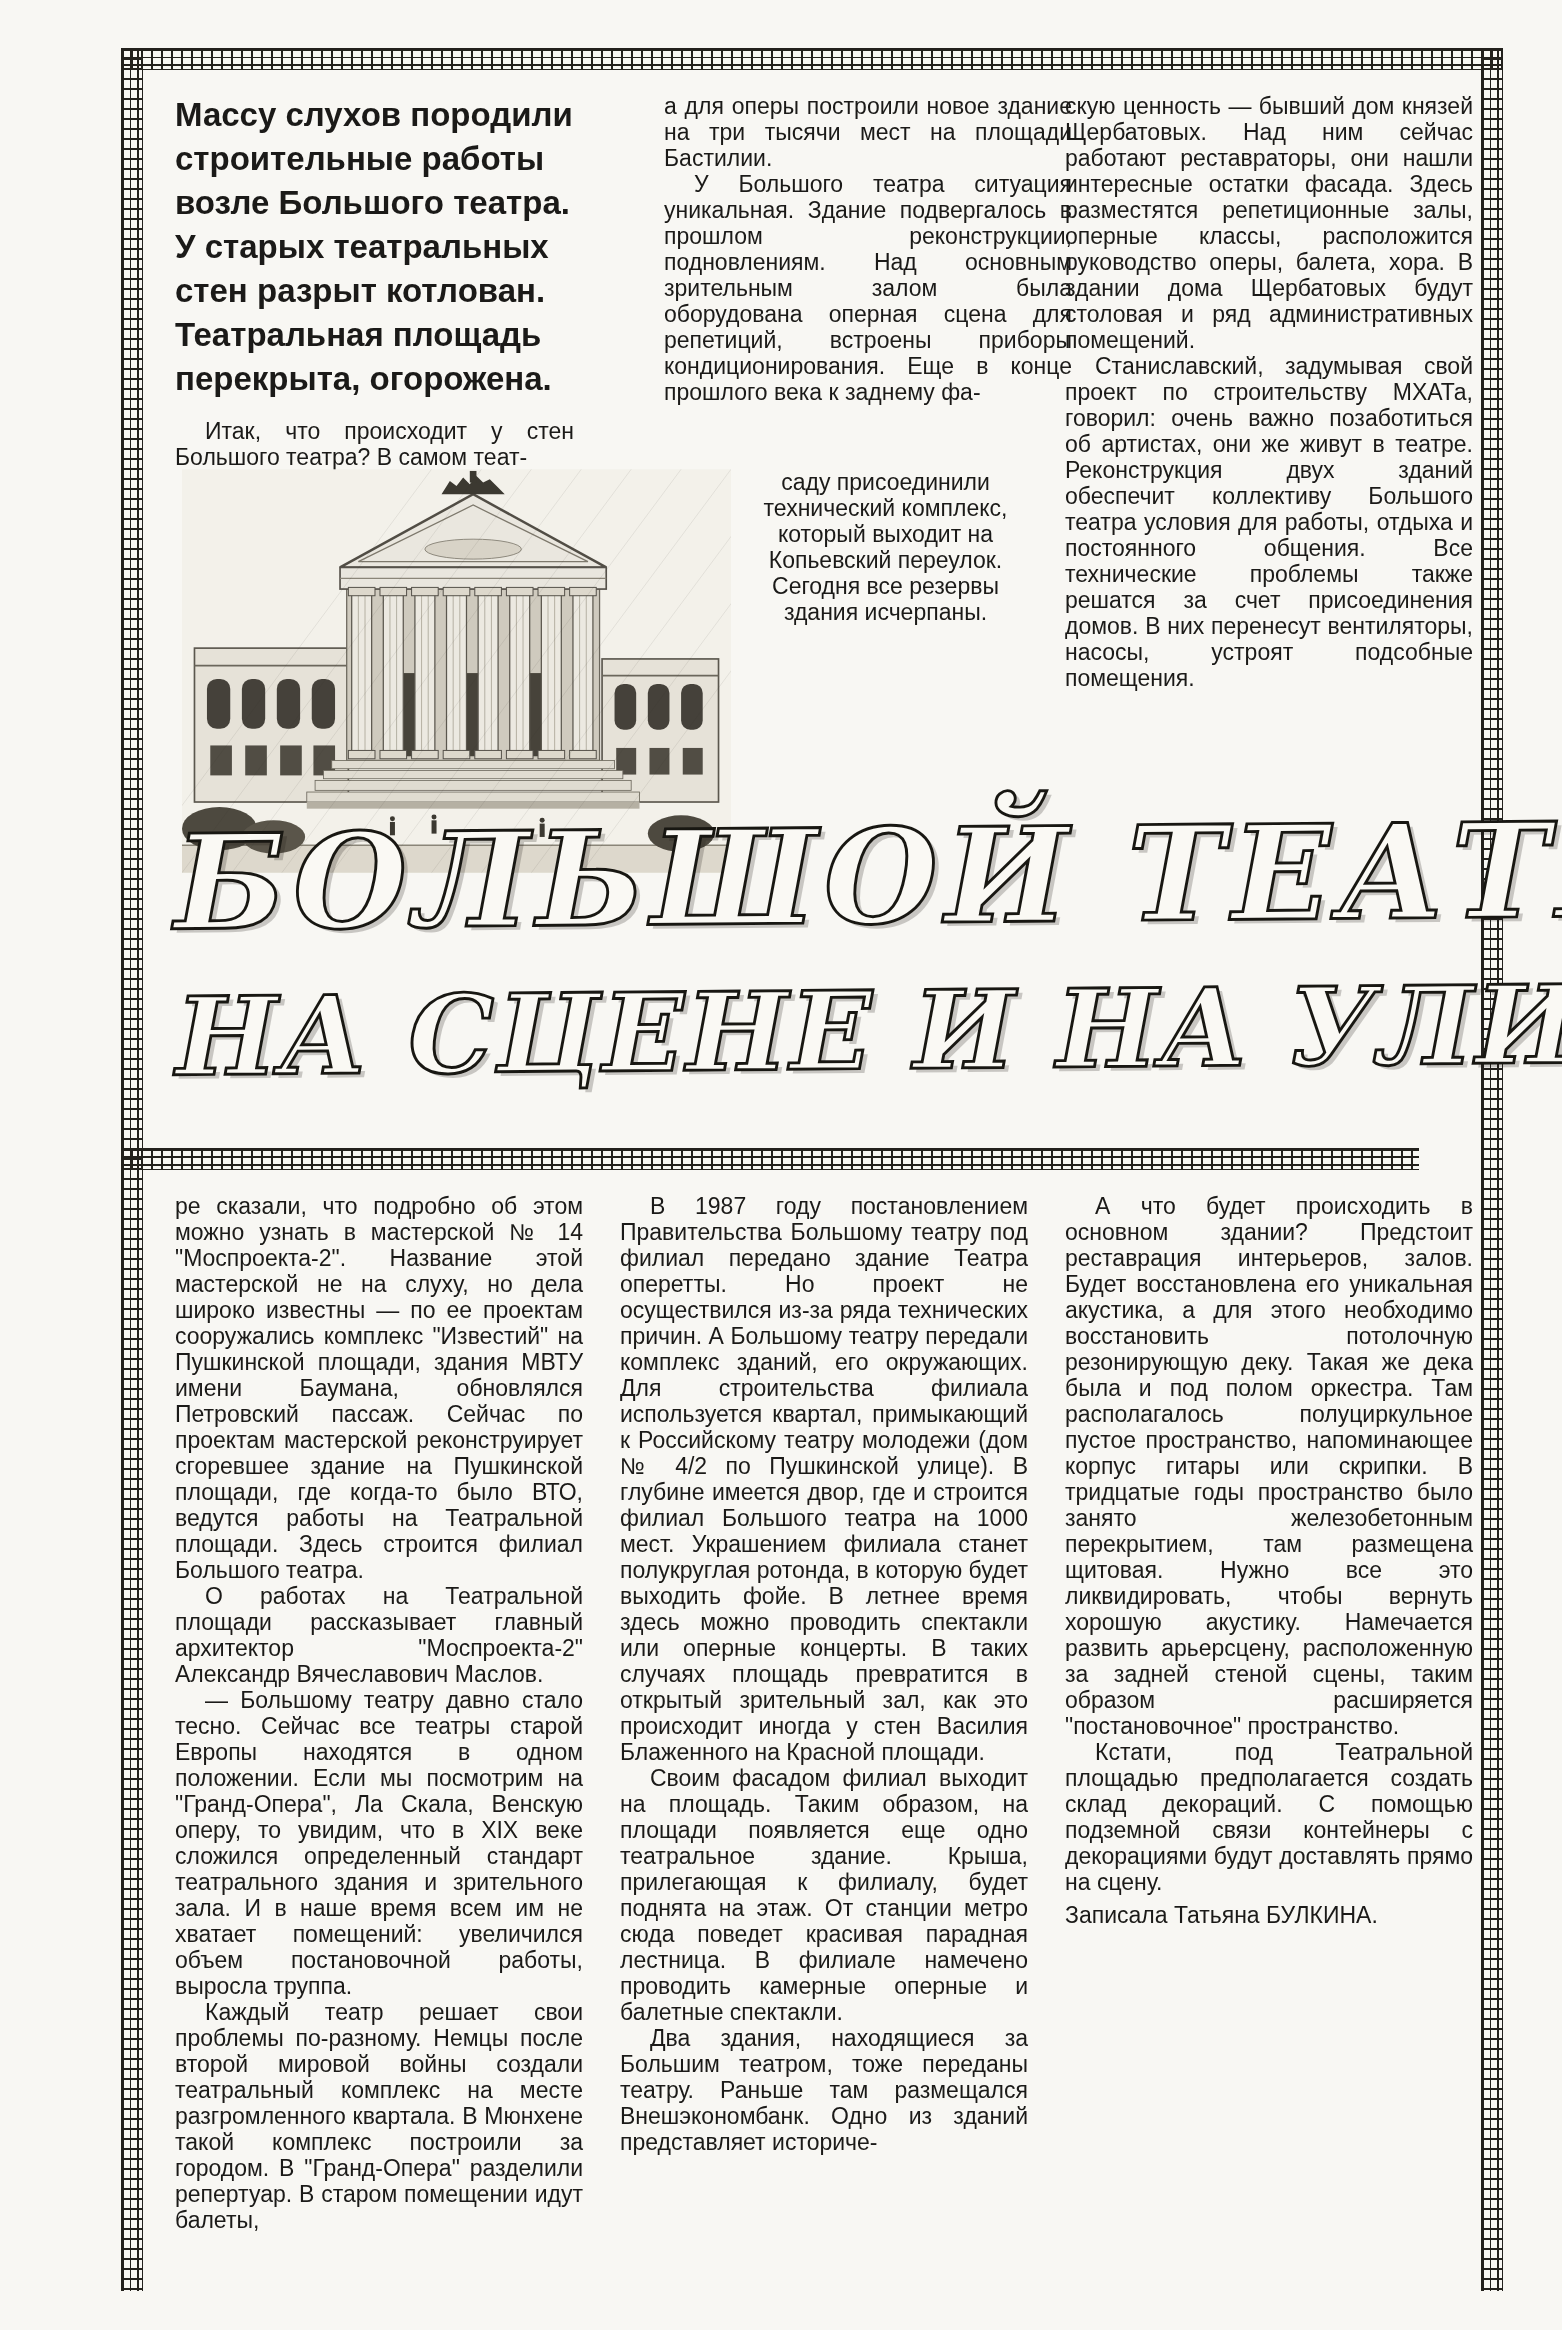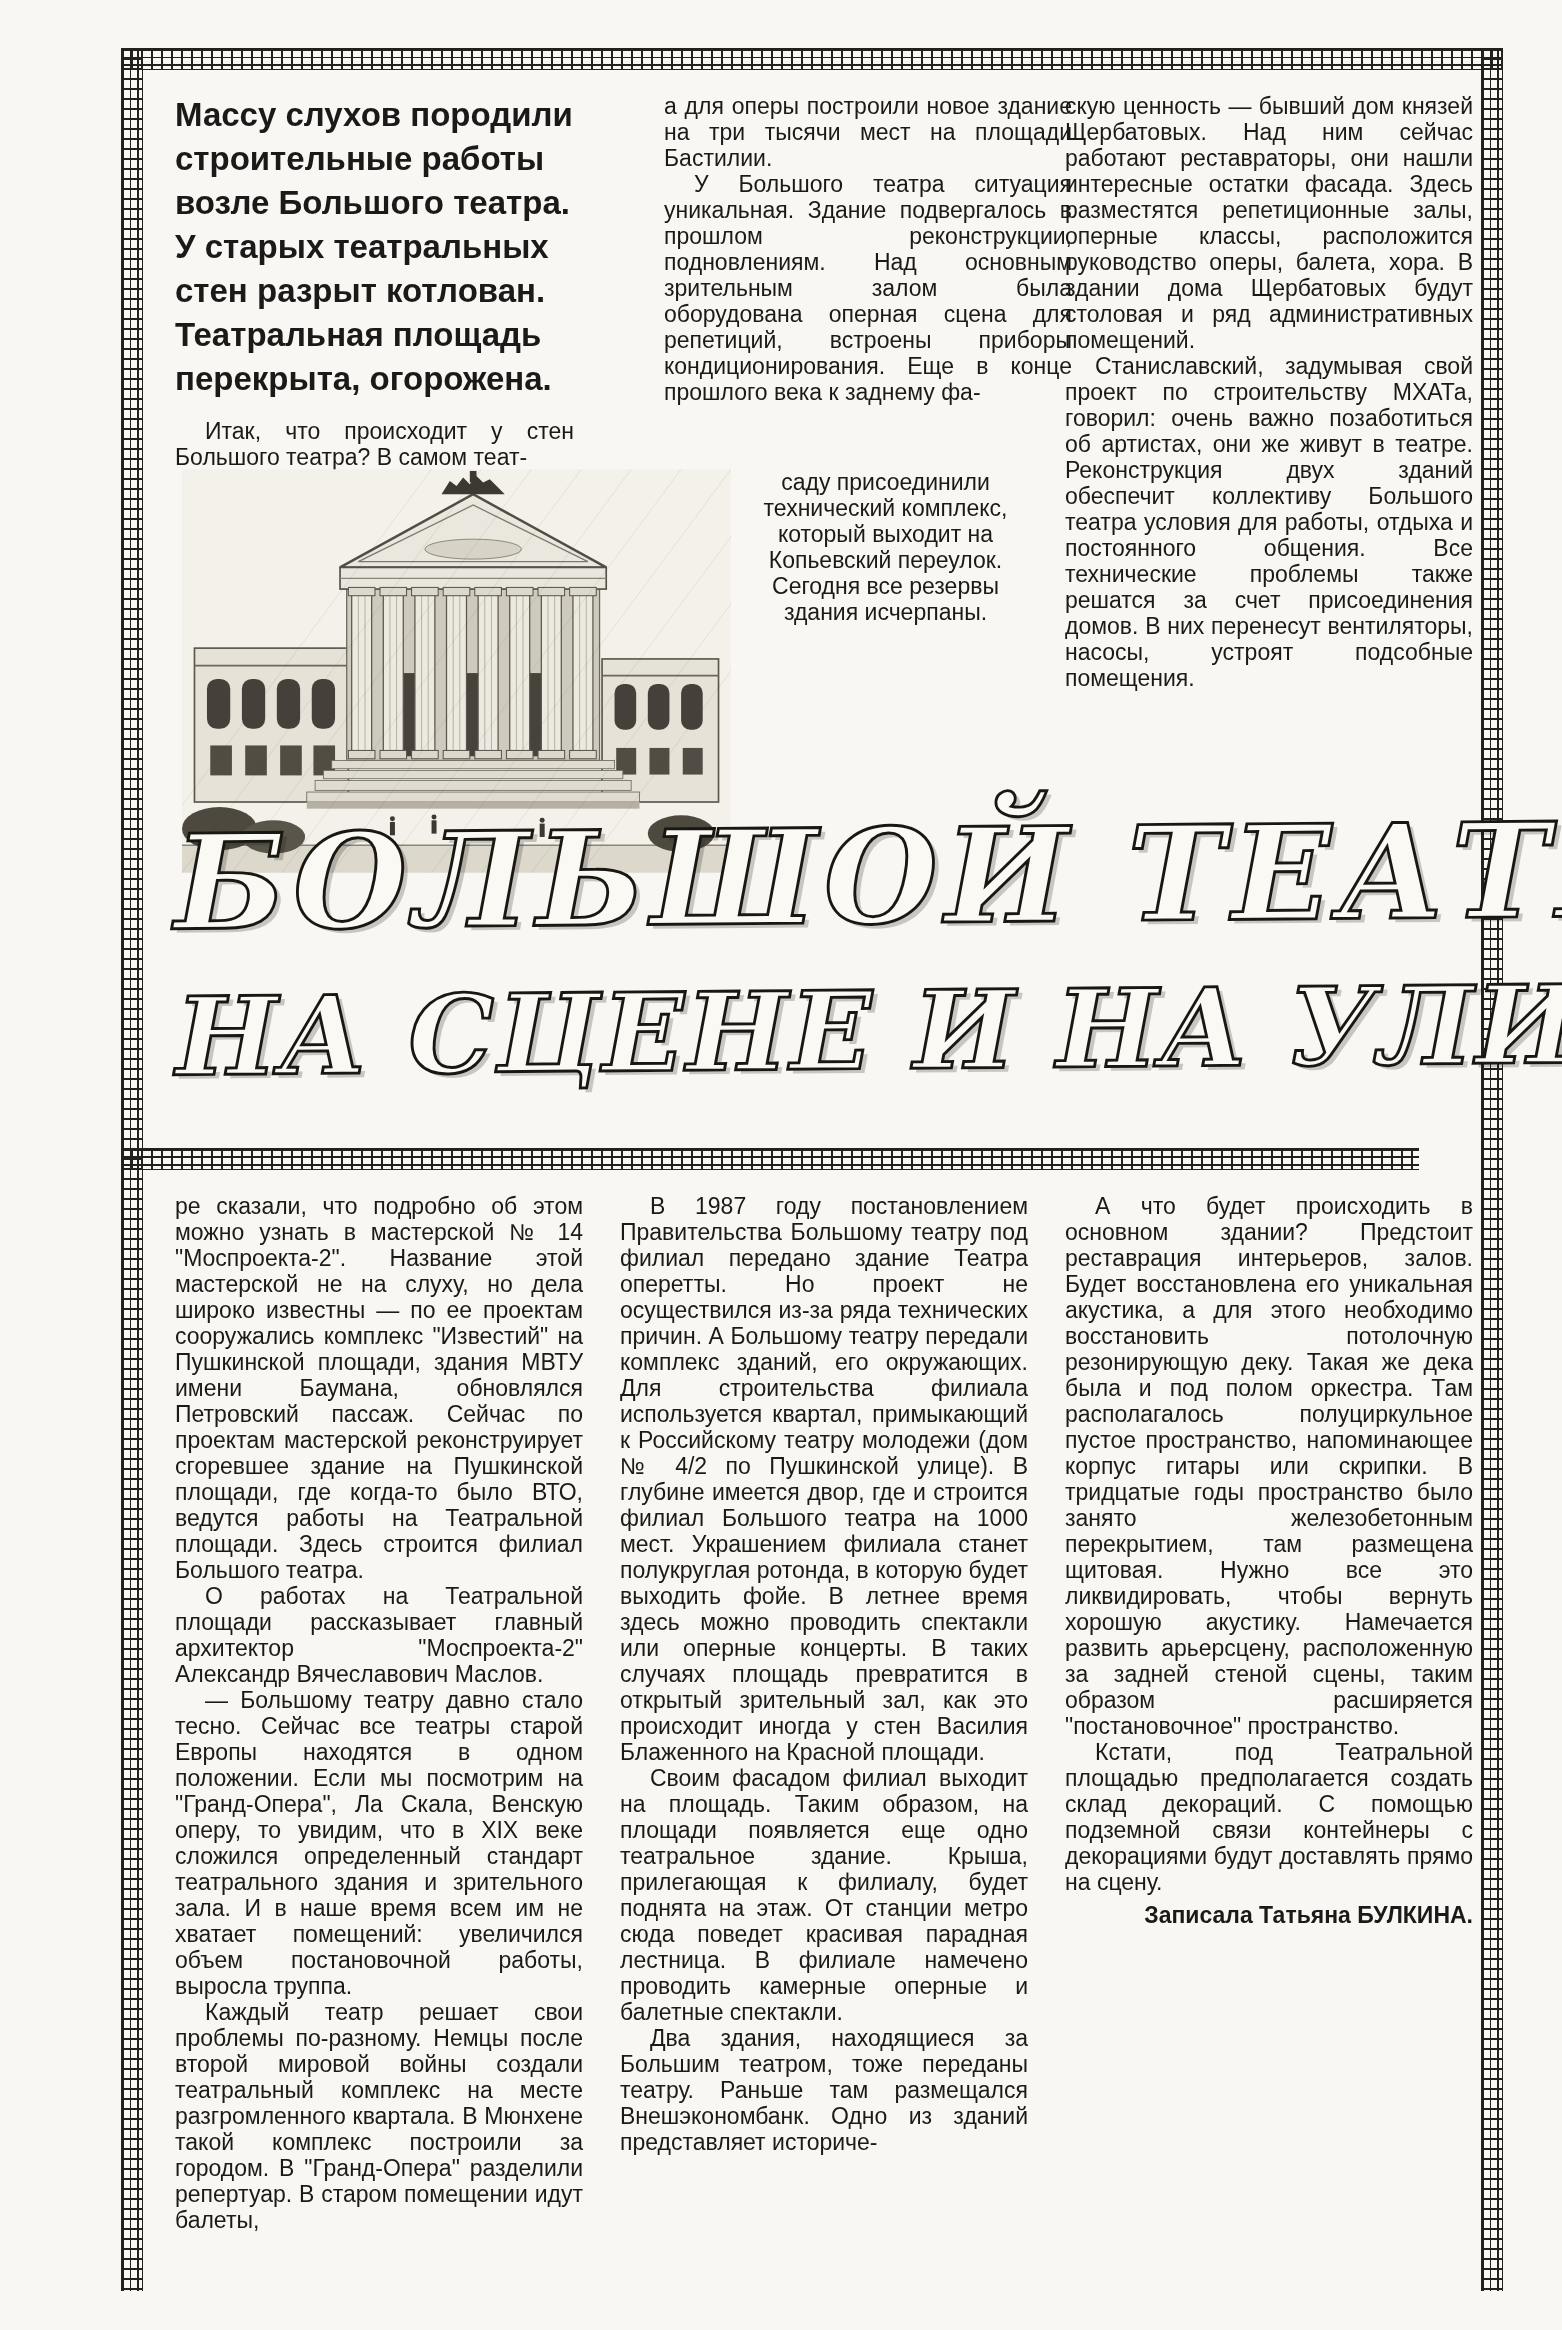--- a/index.html
+++ b/index.html
@@ -56,21 +56,21 @@
     color:#faf9f4; -webkit-text-stroke:2.9px #181712;
     text-shadow:5px 4.2px 0 rgba(30,28,22,0.22), 0 0 0.8px #181712;
     white-space:nowrap;
   }
   .headline-line.l1 { font-size:131px; letter-spacing:6.7px; line-height:162px; }
   .headline-line.l2 { font-size:108px; letter-spacing:1.7px; line-height:146px; }
 
   .bottom { position:absolute; left:0; top:1100px; width:1298px; display:flex; gap:37px; }
   .bcol { width:408px; flex:0 0 408px; }
 
-  .byline { margin-top:6.7px; text-align:right; font-weight:bold; font-size:23px; line-height:27px; }
+  .byline { margin-top:6.7px; font-weight:normal; font-size:23px; line-height:27px; }
 </style>
 </head>
 <body>
 
 <div class="page">
 
   <div class="frame">
     <div class="strip top h-strip"></div>
     <div class="strip bottom h-strip"></div>
     <div class="strip left v-strip"></div>

